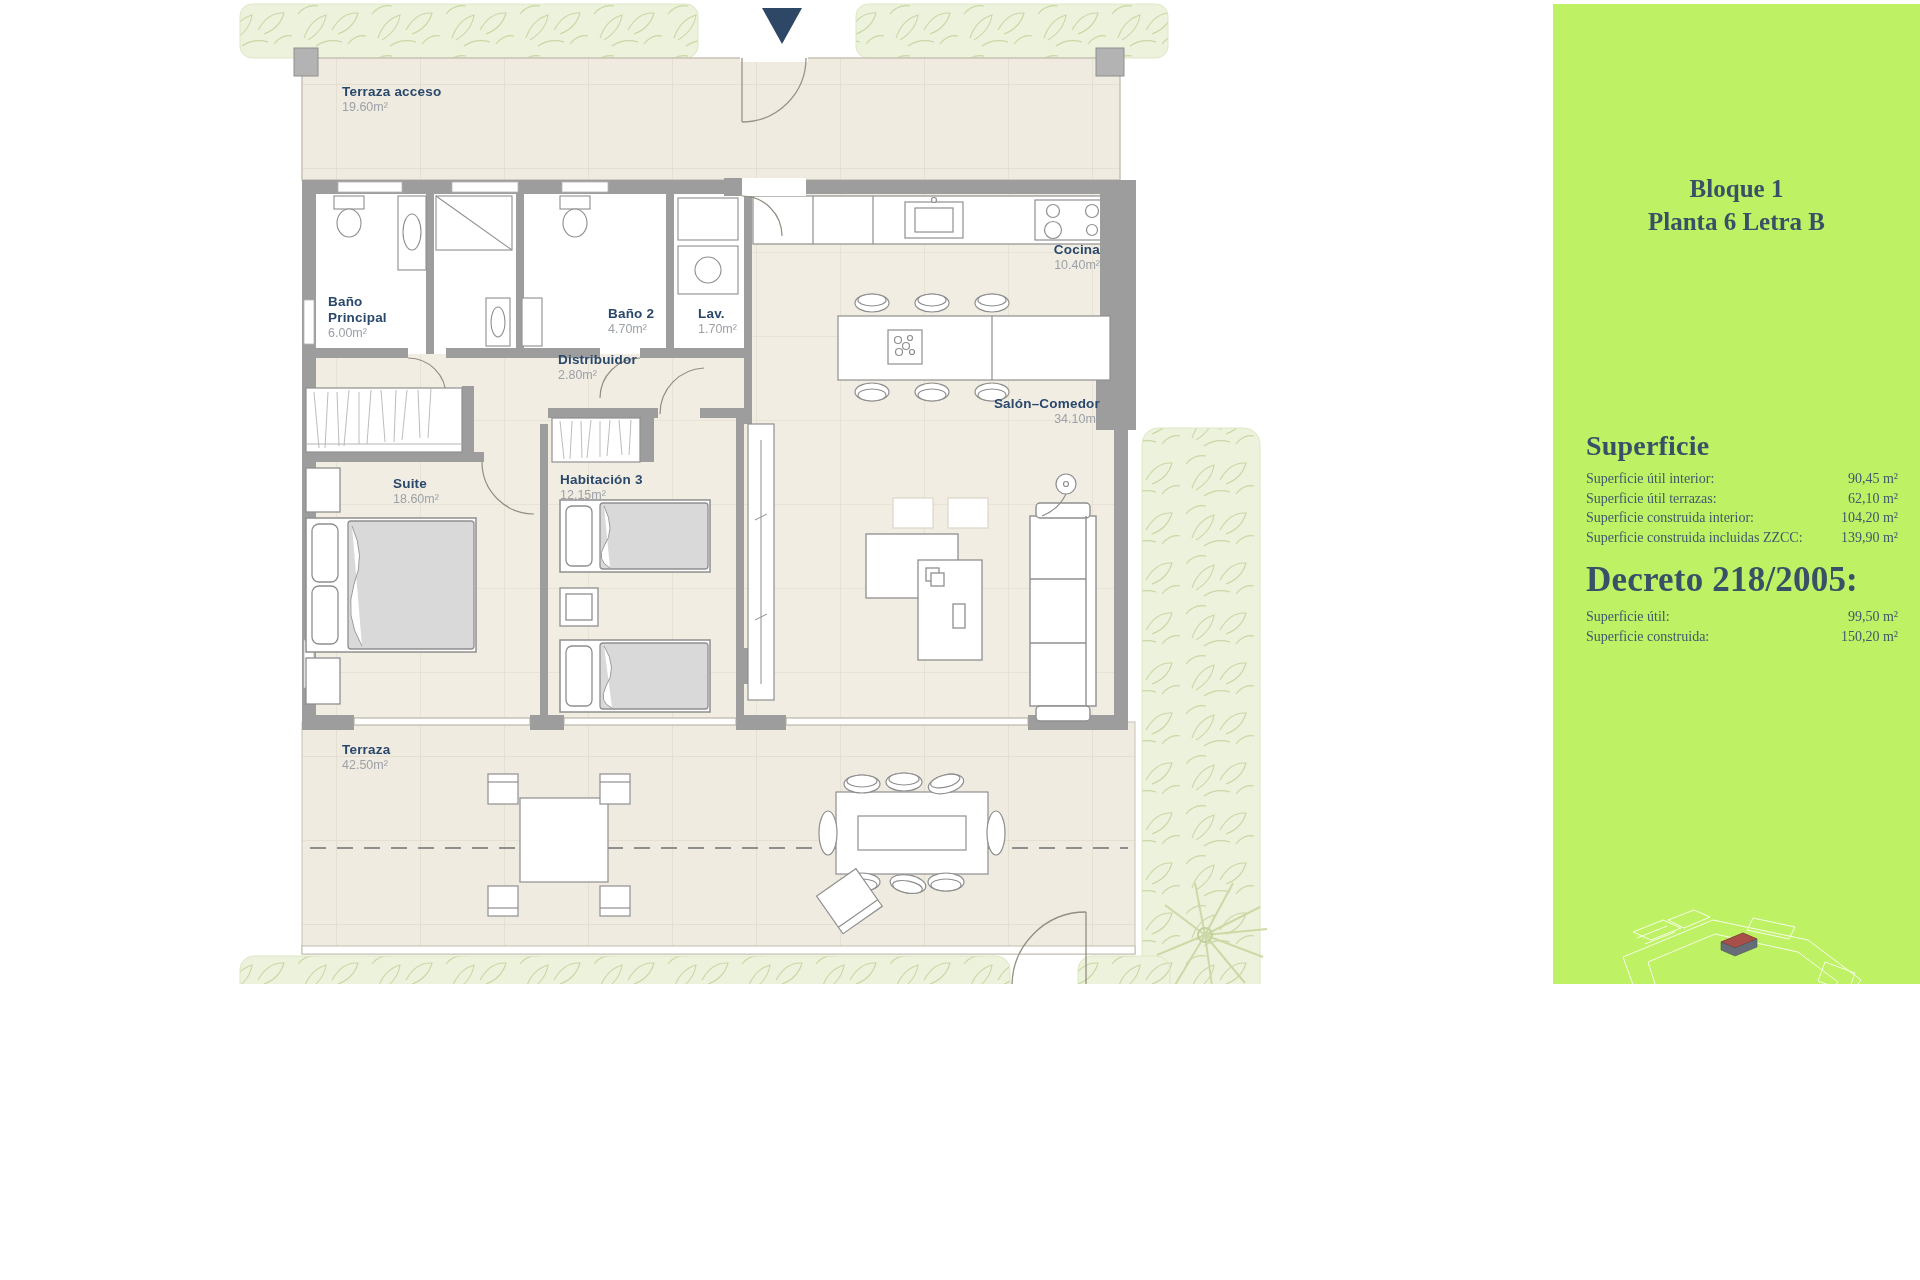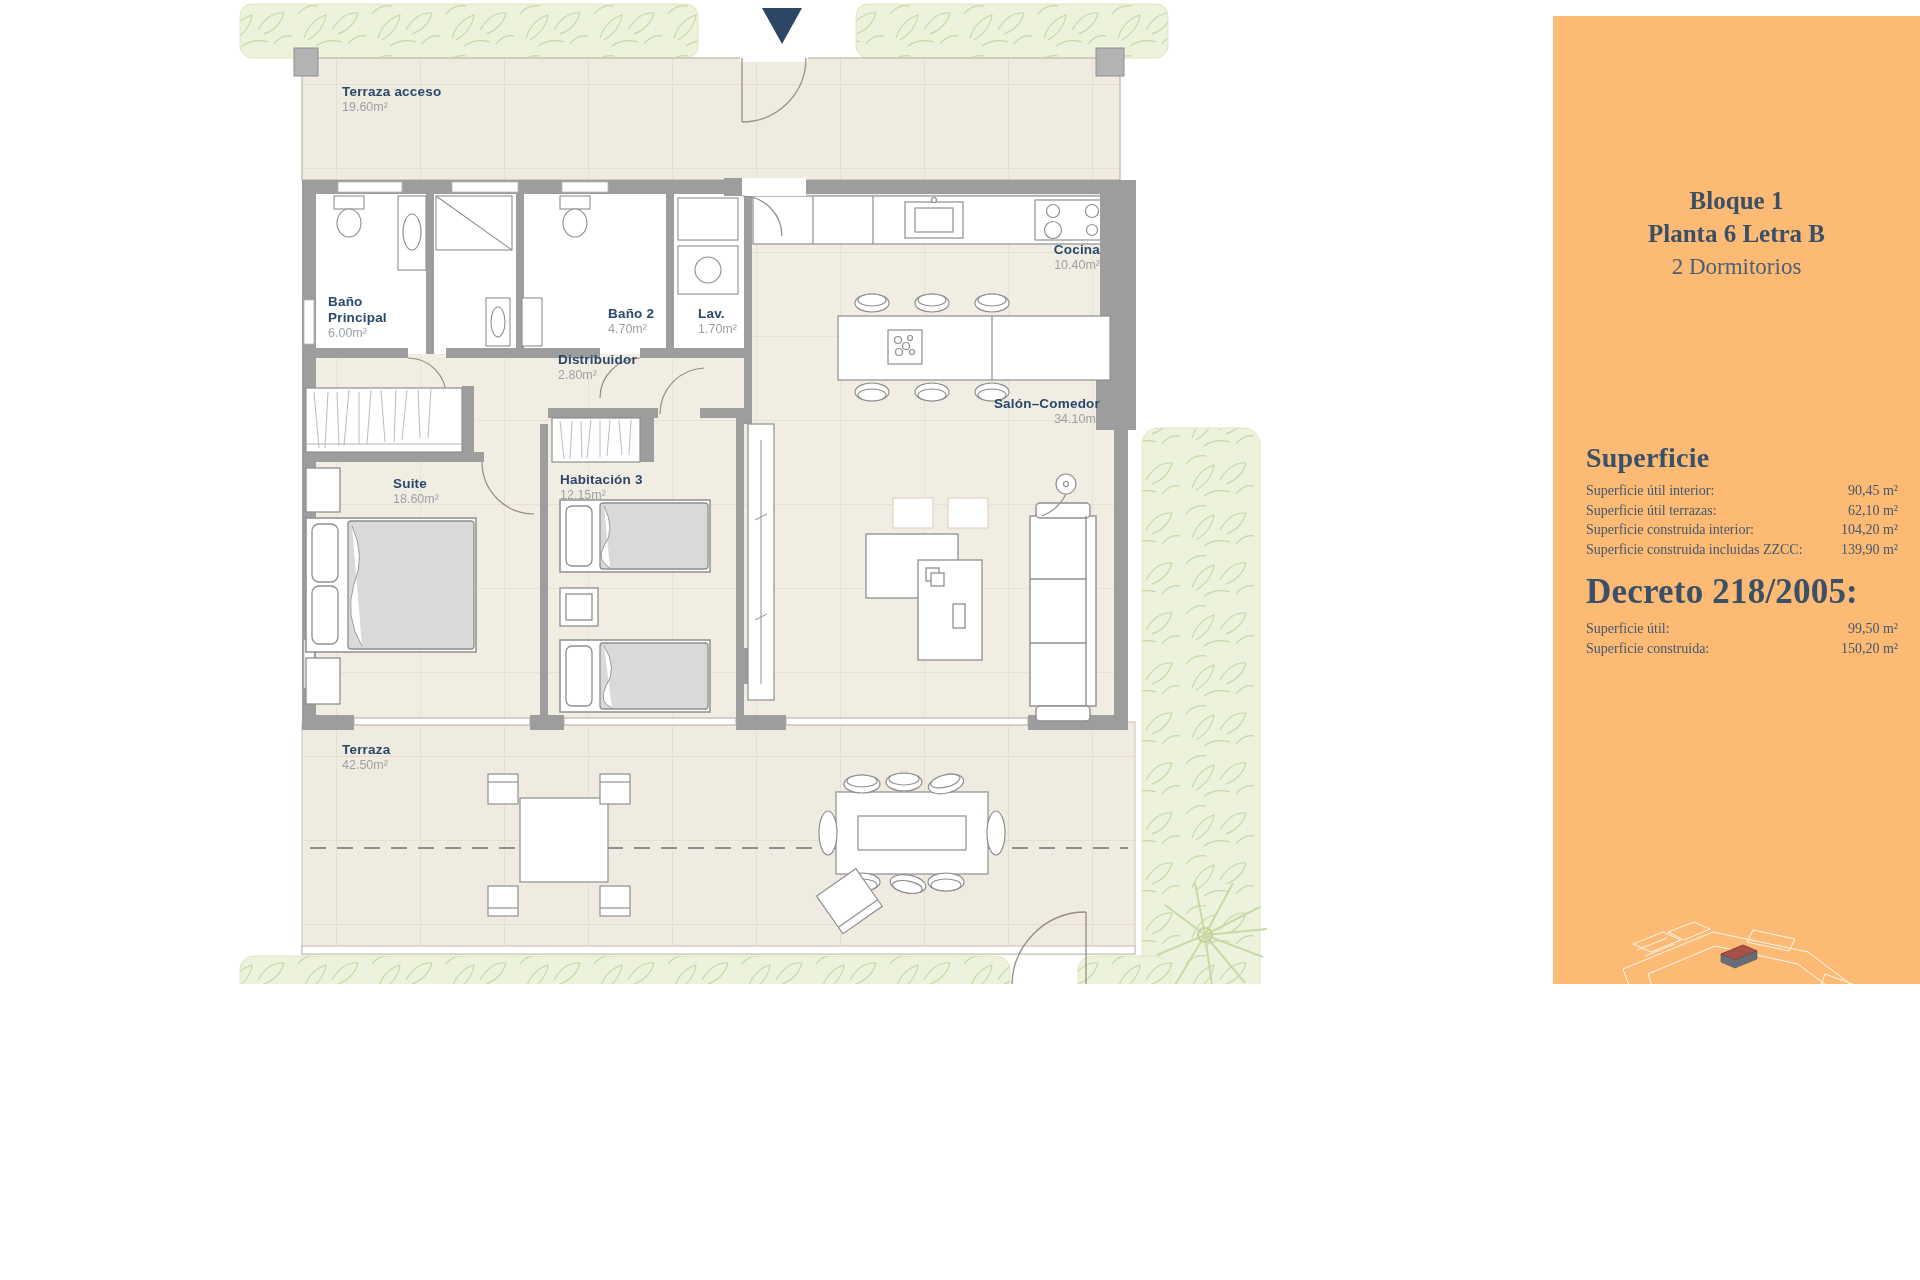--- a/index.html
+++ b/index.html
@@ -8,22 +8,22 @@
   svg{display:block;}
   .abs{position:absolute;}
 
   
   .lbl{position:absolute;line-height:1.2;}
   .lbl .n{font-weight:700;font-size:13.5px;color:#29486b;letter-spacing:.2px;}
   .lbl .a{font-weight:400;font-size:12.5px;color:#9ba1a7;}
   .lbl.r{text-align:right;}
 
   
-  #sidebar{position:absolute;left:1553px;top:16px;width:367px;height:1128px;
-           background:#fdba74;font-family:"Liberation Serif",serif;color:#3d5469;}
+  #sidebar{position:absolute;left:1553px;top:4px;width:367px;height:1128px;
+           background:#bef264;font-family:"Liberation Serif",serif;color:#3d5469;}
   #sb-title{position:absolute;left:0;top:168px;width:100%;text-align:center;line-height:33px;}
   #sb-title .t1,#sb-title .t2{font-size:25px;font-weight:700;color:#3a5066;}
   #sb-title .t3{font-size:23px;font-weight:400;color:#4a6073;}
   .sb-block{position:absolute;left:33px;right:22px;}
   .sb-h{font-size:28px;font-weight:700;color:#3a5066;margin-bottom:7px;letter-spacing:.2px;}
   .sb-row{display:flex;justify-content:space-between;font-size:14px;line-height:19.5px;color:#41586d;}
   .sb-row .v{text-align:center;}
 
   
   .scale-num{position:absolute;font-size:11.5px;color:#4c4c4c;font-family:"Liberation Sans",sans-serif;}
@@ -368,21 +368,20 @@
   </div>
   <div class="lbl" style="left:342px;top:742px">
     <div class="n">Terraza</div>
     <div class="a">42.50m²</div>
   </div>
 
   <div id="sidebar">
     <div id="sb-title">
       <div class="t1">Bloque 1</div>
       <div class="t2">Planta 6  Letra B</div>
-      <div class="t3">2 Dormitorios</div>
     </div>
 
     <div class="sb-block" style="top:426px">
       <div class="sb-h">Superficie</div>
       <div class="sb-row">
         <span>Superficie útil interior:</span>
         <span class="v">90,45 m²</span>
       </div>
       <div class="sb-row">
         <span>Superficie útil terrazas:</span>

